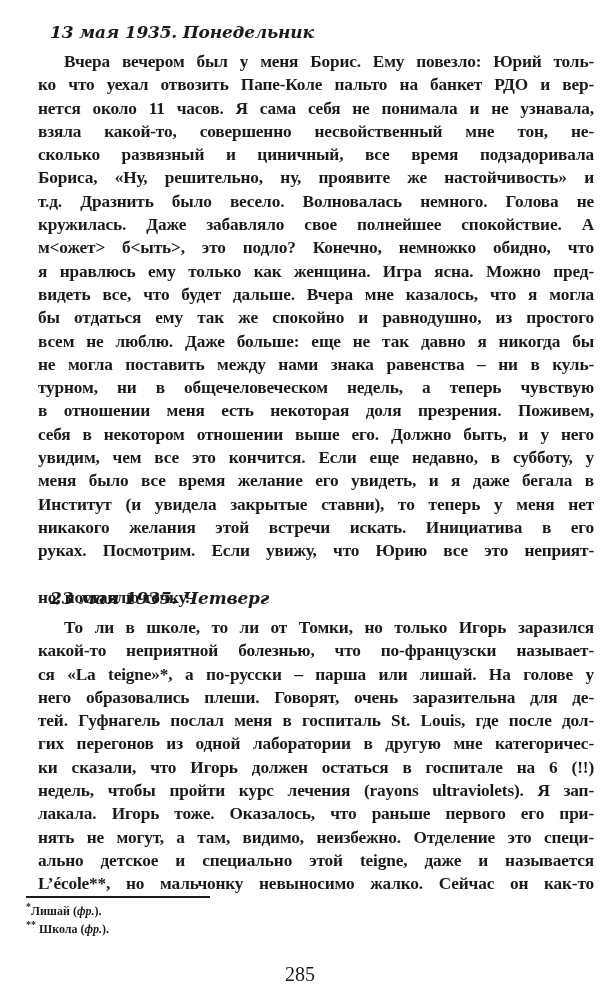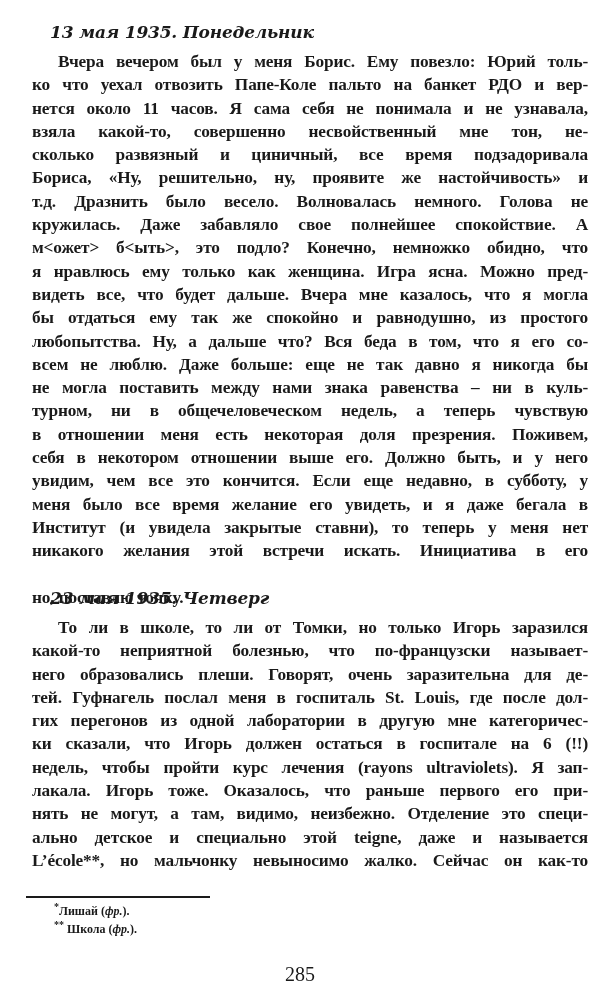--- a/index.html
+++ b/index.html
@@ -28,21 +28,21 @@
       font-family: "DejaVu Serif", "Liberation Serif", serif;
       font-style: italic;
       font-weight: bold;
       font-size: 17px;
       line-height: 20px;
       white-space: nowrap;
       letter-spacing: -0.2px;
     }
     .para {
       position: absolute;
-      left: 32px;
+      left: 38px;
       width: 556px;
     }
     .line {
       display: block;
       height: 23.3px;
       line-height: 23.3px;
       font-size: 17.3px;
       font-weight: bold;
       font-family: "Liberation Serif", "DejaVu Serif", serif;
       text-align: justify;
@@ -71,21 +71,20 @@
       left: 26px;
       top: 900px;
     }
     .fn {
       display: block;
       font-family: "Liberation Serif", "DejaVu Serif", serif;
       font-size: 12px;
       font-weight: bold;
       line-height: 14px;
       white-space: nowrap;
-      margin-left: 28px;
     }
     .fn .it {
       font-style: italic;
     }
     .page-number {
       position: absolute;
       left: 0;
       width: 600px;
       top: 962px;
       text-align: center;
@@ -106,37 +105,38 @@
     <span class="line">нется около 11 часов. Я сама себя не понимала и не узнавала,</span>
     <span class="line">взяла какой-то, совершенно несвойственный мне тон, не-</span>
     <span class="line">сколько развязный и циничный, все время подзадоривала</span>
     <span class="line">Бориса, «Ну, решительно, ну, проявите же настойчивость» и</span>
     <span class="line">т.д. Дразнить было весело. Волновалась немного. Голова не</span>
     <span class="line">кружилась. Даже забавляло свое полнейшее спокойствие. А</span>
     <span class="line">м&lt;ожет&gt; б&lt;ыть&gt;, это подло? Конечно, немножко обидно, что</span>
     <span class="line">я нравлюсь ему только как женщина. Игра ясна. Можно пред-</span>
     <span class="line">видеть все, что будет дальше. Вчера мне казалось, что я могла</span>
     <span class="line">бы отдаться ему так же спокойно и равнодушно, из простого</span>
-    <span class="line">любопытства. Ну, а дальше что? Вся беда в том, что я его со-</span>
     <span class="line">всем не люблю. Даже больше: еще не так давно я никогда бы</span>
     <span class="line">не могла поставить между нами знака равенства – ни в куль-</span>
     <span class="line">турном, ни в общечеловеческом недель, а теперь чувствую</span>
     <span class="line">в отношении меня есть некоторая доля презрения. Поживем,</span>
     <span class="line">себя в некотором отношении выше его. Должно быть, и у него</span>
     <span class="line">увидим, чем все это кончится. Если еще недавно, в субботу, у</span>
     <span class="line">меня было все время желание его увидеть, и я даже бегала в</span>
     <span class="line">Институт (и увидела закрытые ставни), то теперь у меня нет</span>
     <span class="line">никакого желания этой встречи искать. Инициатива в его</span>
+    <span class="line">руках. Посмотрим. Если увижу, что Юрию все это неприят-</span>
     <span class="line last">но, поставлю точку.</span>
   </div>
 
   <div class="heading" style="top:588px;">23 мая 1935. Четверг</div>
   <div class="para" style="top:616px;">
     <span class="line indent">То ли в школе, то ли от Томки, но только Игорь заразился</span>
     <span class="line">какой-то неприятной болезнью, что по-французски называет-</span>
+    <span class="line">ся «La teigne»*, а по-русски – парша или лишай. На голове у</span>
     <span class="line">него образовались плеши. Говорят, очень заразительна для де-</span>
     <span class="line">тей. Гуфнагель послал меня в госпиталь St. Louis, где после дол-</span>
     <span class="line">гих перегонов из одной лаборатории в другую мне категоричес-</span>
     <span class="line">ки сказали, что Игорь должен остаться в госпитале на 6 (!!)</span>
     <span class="line">недель, чтобы пройти курс лечения (rayons ultraviolets). Я зап-</span>
     <span class="line">лакала. Игорь тоже. Оказалось, что раньше первого его при-</span>
     <span class="line">нять не могут, а там, видимо, неизбежно. Отделение это специ-</span>
     <span class="line">ально детское и специально этой teigne, даже и называется</span>
     <span class="line">L’école**, но мальчонку невыносимо жалко. Сейчас он как-то</span>
   </div>

